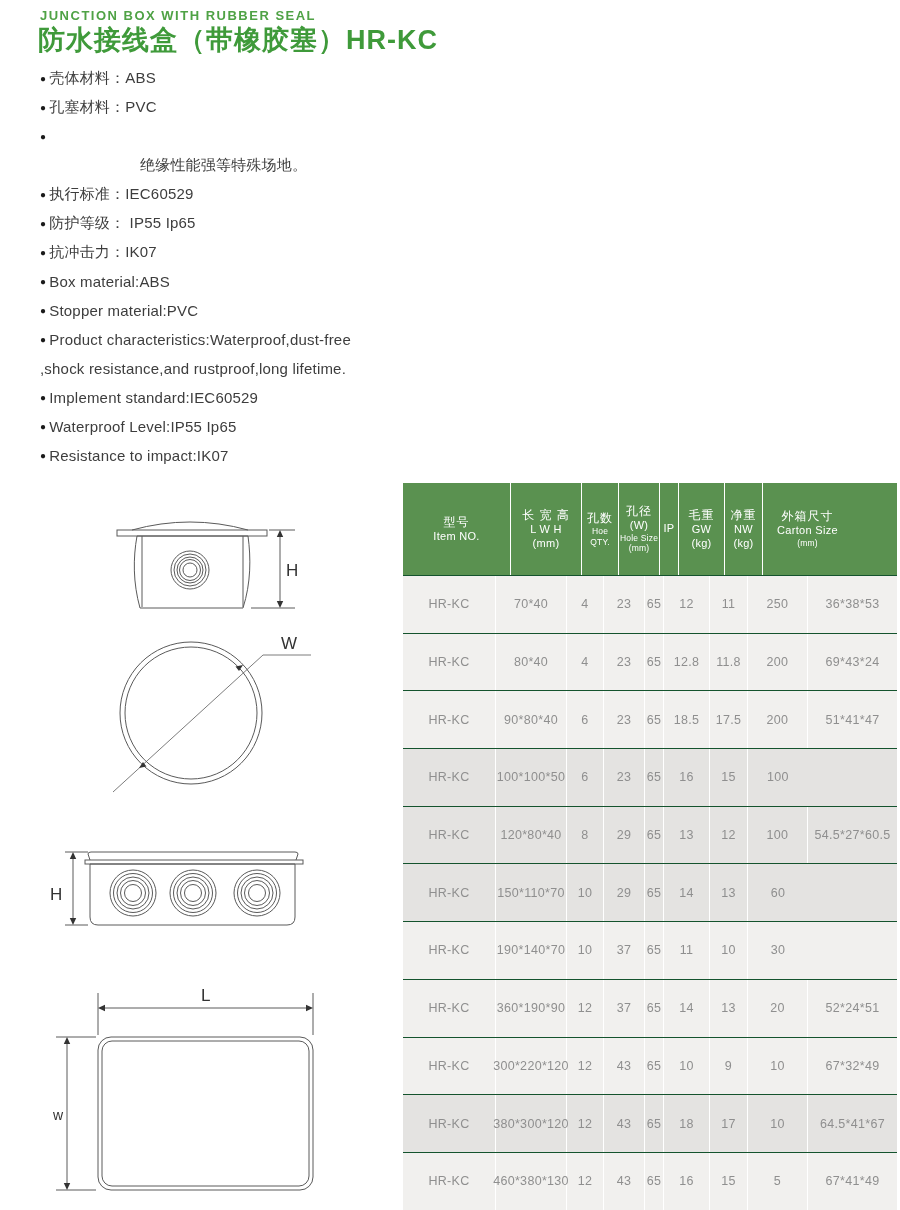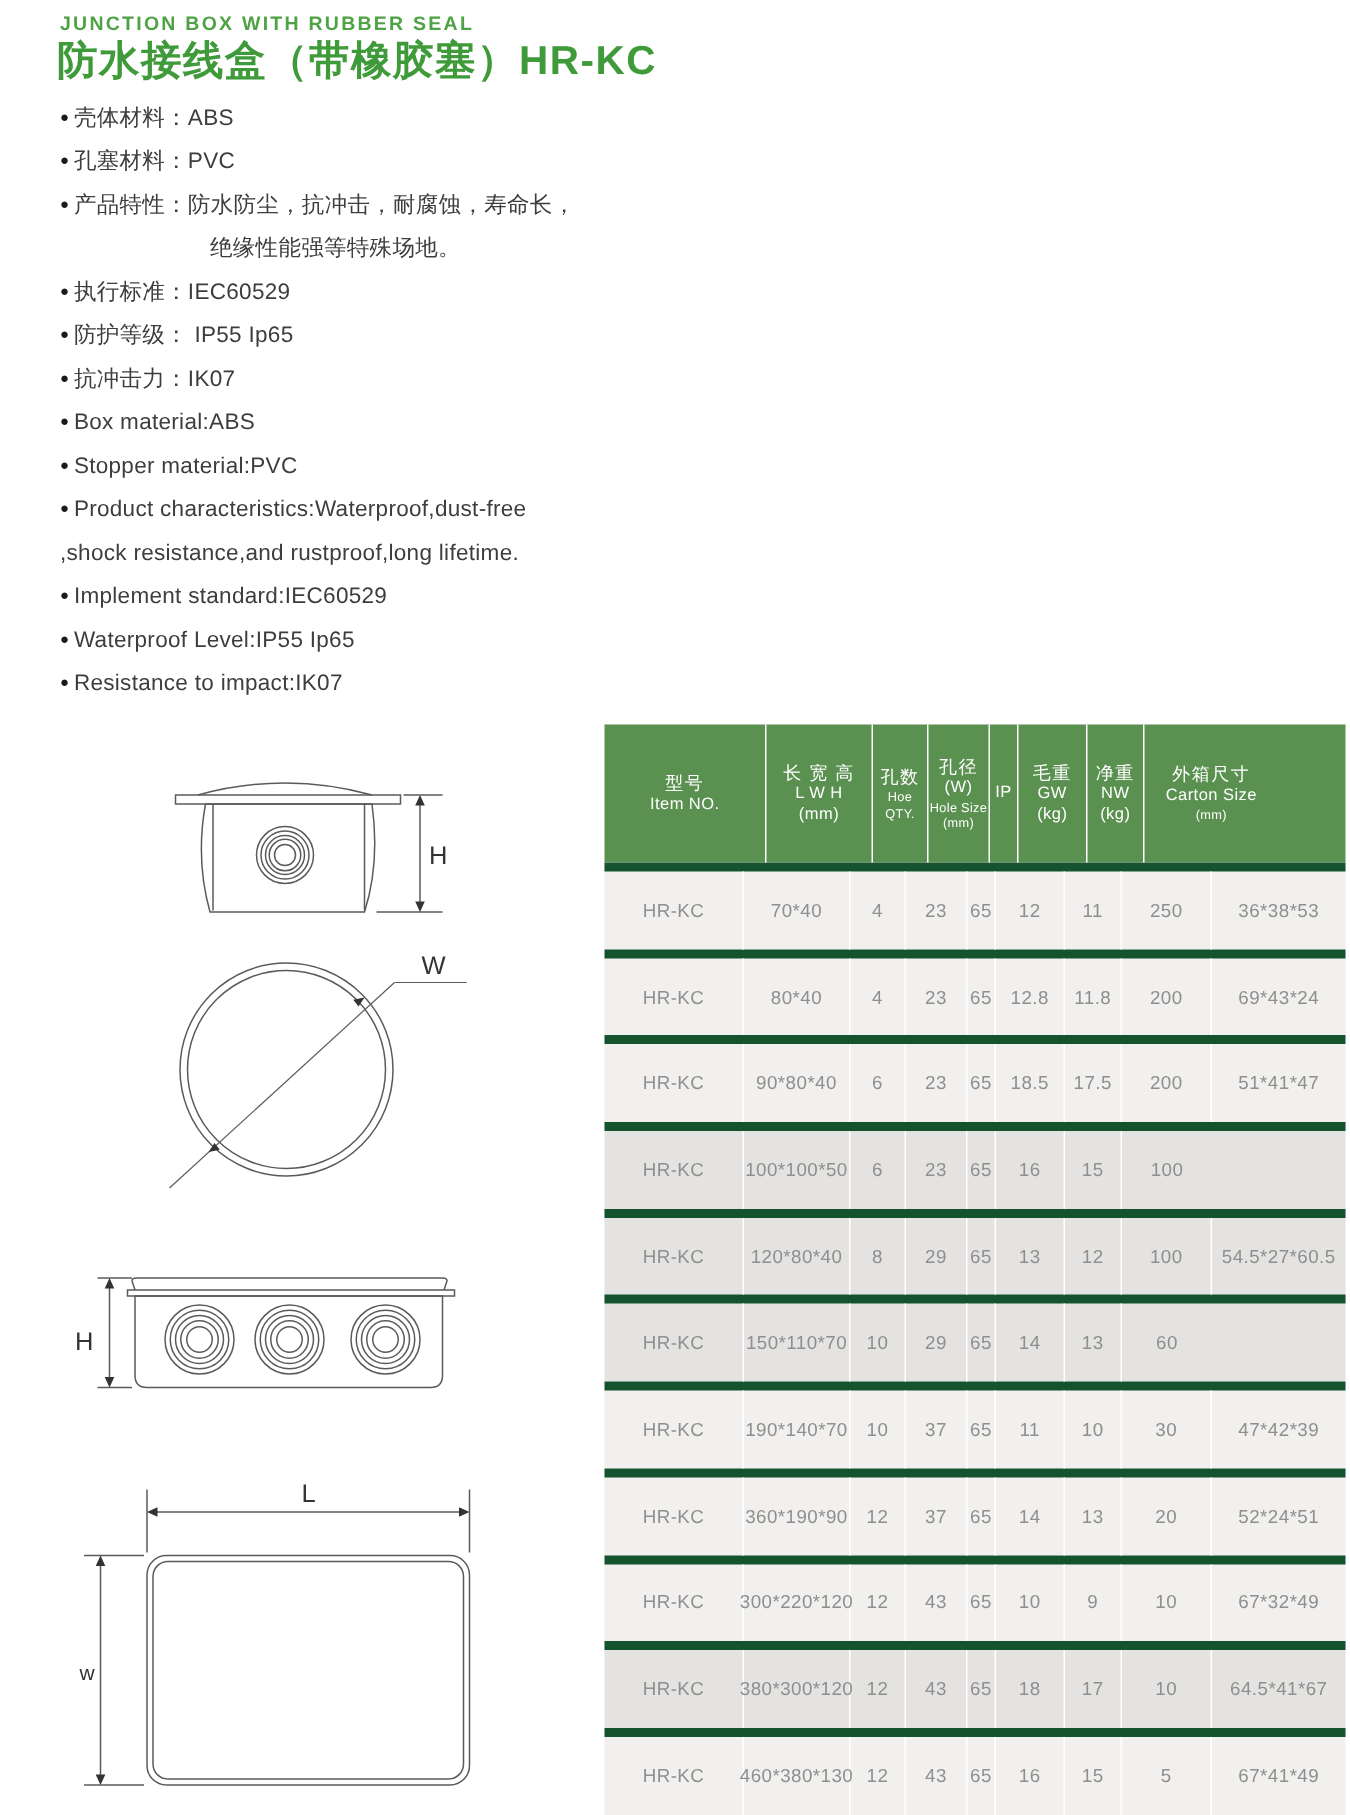--- a/index.html
+++ b/index.html
@@ -26,21 +26,21 @@
 
   
   .spec-table{position:absolute;left:403px;top:483px;width:494px;height:727px;}
   .t-header{display:flex;height:92px;background:#5a9150;}
   .th{box-sizing:border-box;border-right:1px solid #fff;display:flex;flex-direction:column;
       justify-content:center;align-items:center;color:#fff;text-align:center;line-height:1.25;}
   .th:last-child{border-right:none;}
   .hl-zh{font-size:12px;letter-spacing:1px;}
   .hl-en{font-size:11px;letter-spacing:.3px;}
   .hl-tiny{font-size:8.5px;letter-spacing:.2px;}
-  .t-body .tr{display:flex;height:57.7px;background:#f1f0ee;border-top:6px solid #14532d;box-sizing:border-box;}
+  .t-body .tr{display:flex;height:57.7px;background:#f1f0ee;border-top:1px solid #14532d;box-sizing:border-box;}
   .t-body .tr.shaded{background:#e4e3e1;}
   .td{box-sizing:border-box;border-right:1px solid #fff;display:flex;align-items:center;
       justify-content:center;font-size:12.5px;color:#8f8f8f;letter-spacing:.3px;white-space:nowrap;}
   .td:last-child{border-right:none;}
 </style>
 </head>
 <body>
 
 <div id="page">
 
@@ -51,21 +51,20 @@
       <div class="spec-line">
         <span class="bullet">●</span>
         <span>壳体材料：ABS</span>
       </div>
       <div class="spec-line">
         <span class="bullet">●</span>
         <span>孔塞材料：PVC</span>
       </div>
       <div class="spec-line">
         <span class="bullet">●</span>
-        <span>产品特性：防水防尘，抗冲击，耐腐蚀，寿命长，</span>
       </div>
       <div class="spec-line indent">
         <span>绝缘性能强等特殊场地。</span>
       </div>
       <div class="spec-line">
         <span class="bullet">●</span>
         <span>执行标准：IEC60529</span>
       </div>
       <div class="spec-line">
         <span class="bullet">●</span>
@@ -308,21 +307,20 @@
         </div>
         <div class="tr">
           <div class="td" style="width: 93px;">HR-KC</div>
           <div class="td" style="width: 71px;">190*140*70</div>
           <div class="td" style="width: 37px;">10</div>
           <div class="td" style="width: 41px;">37</div>
           <div class="td" style="width: 19px;">65</div>
           <div class="td" style="width: 46px;">11</div>
           <div class="td" style="width: 38px;">10</div>
           <div class="td" style="width: 60px;">30</div>
-          <div class="td" style="width: 89px;">47*42*39</div>
         </div>
         <div class="tr">
           <div class="td" style="width: 93px;">HR-KC</div>
           <div class="td" style="width: 71px;">360*190*90</div>
           <div class="td" style="width: 37px;">12</div>
           <div class="td" style="width: 41px;">37</div>
           <div class="td" style="width: 19px;">65</div>
           <div class="td" style="width: 46px;">14</div>
           <div class="td" style="width: 38px;">13</div>
           <div class="td" style="width: 60px;">20</div>

